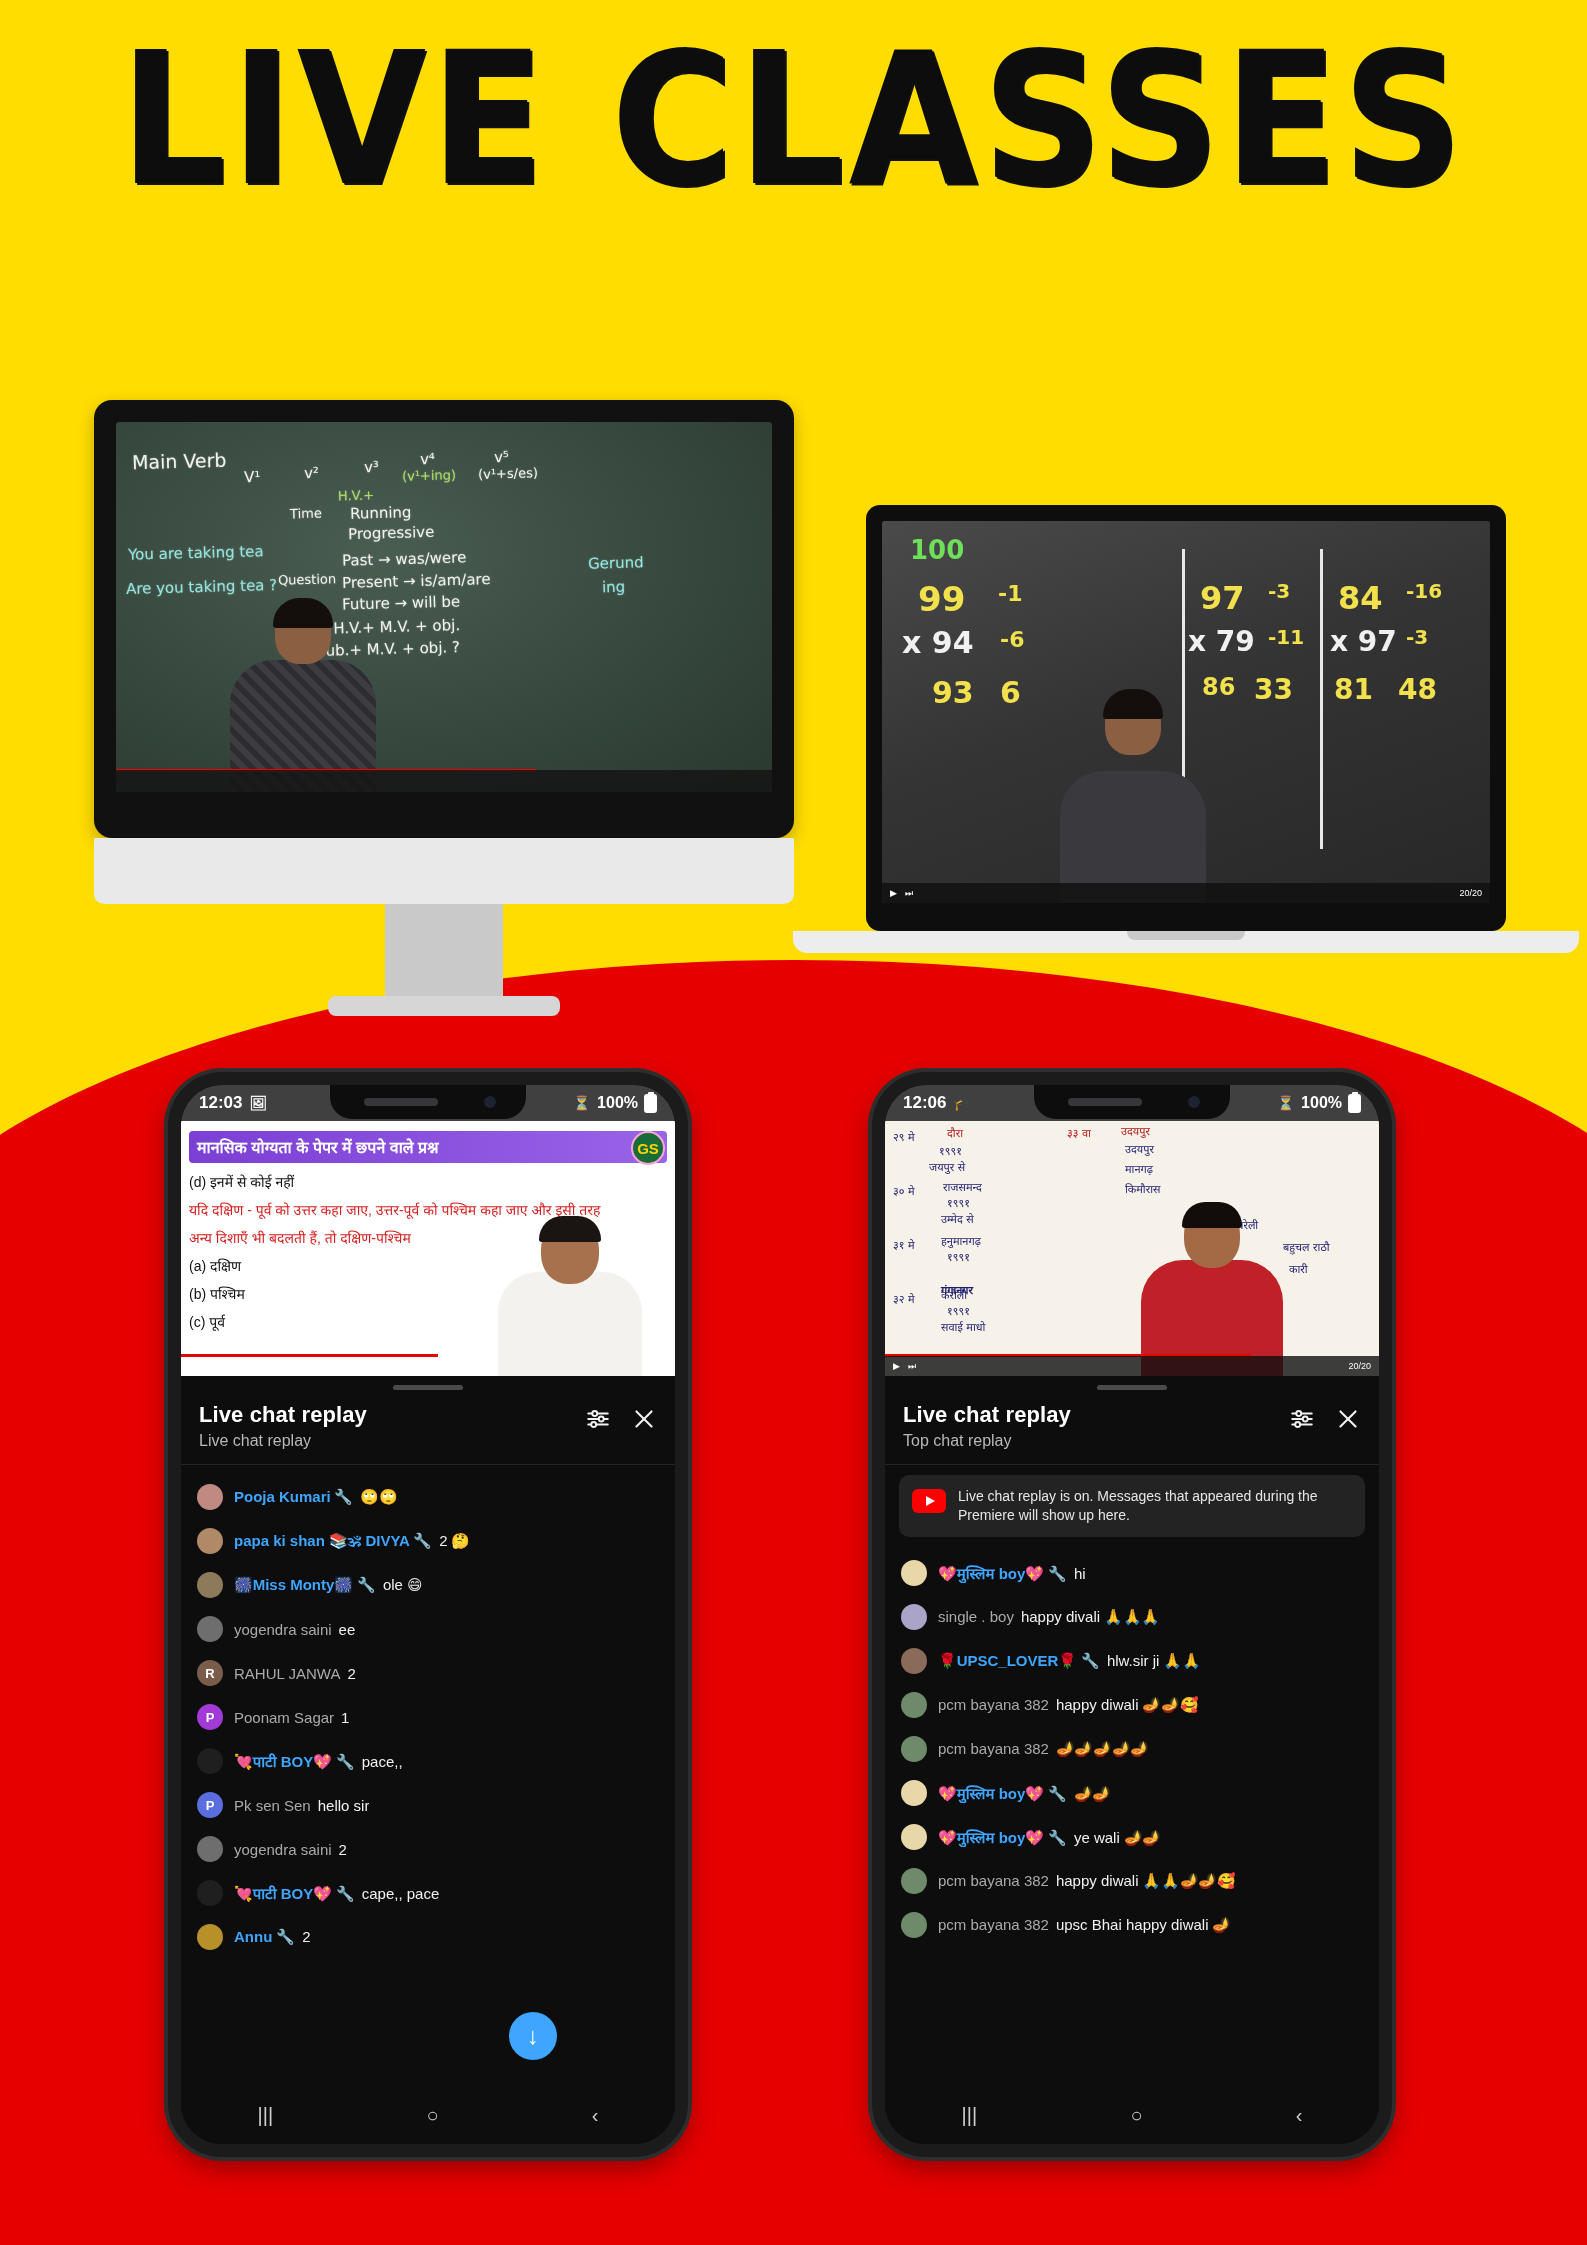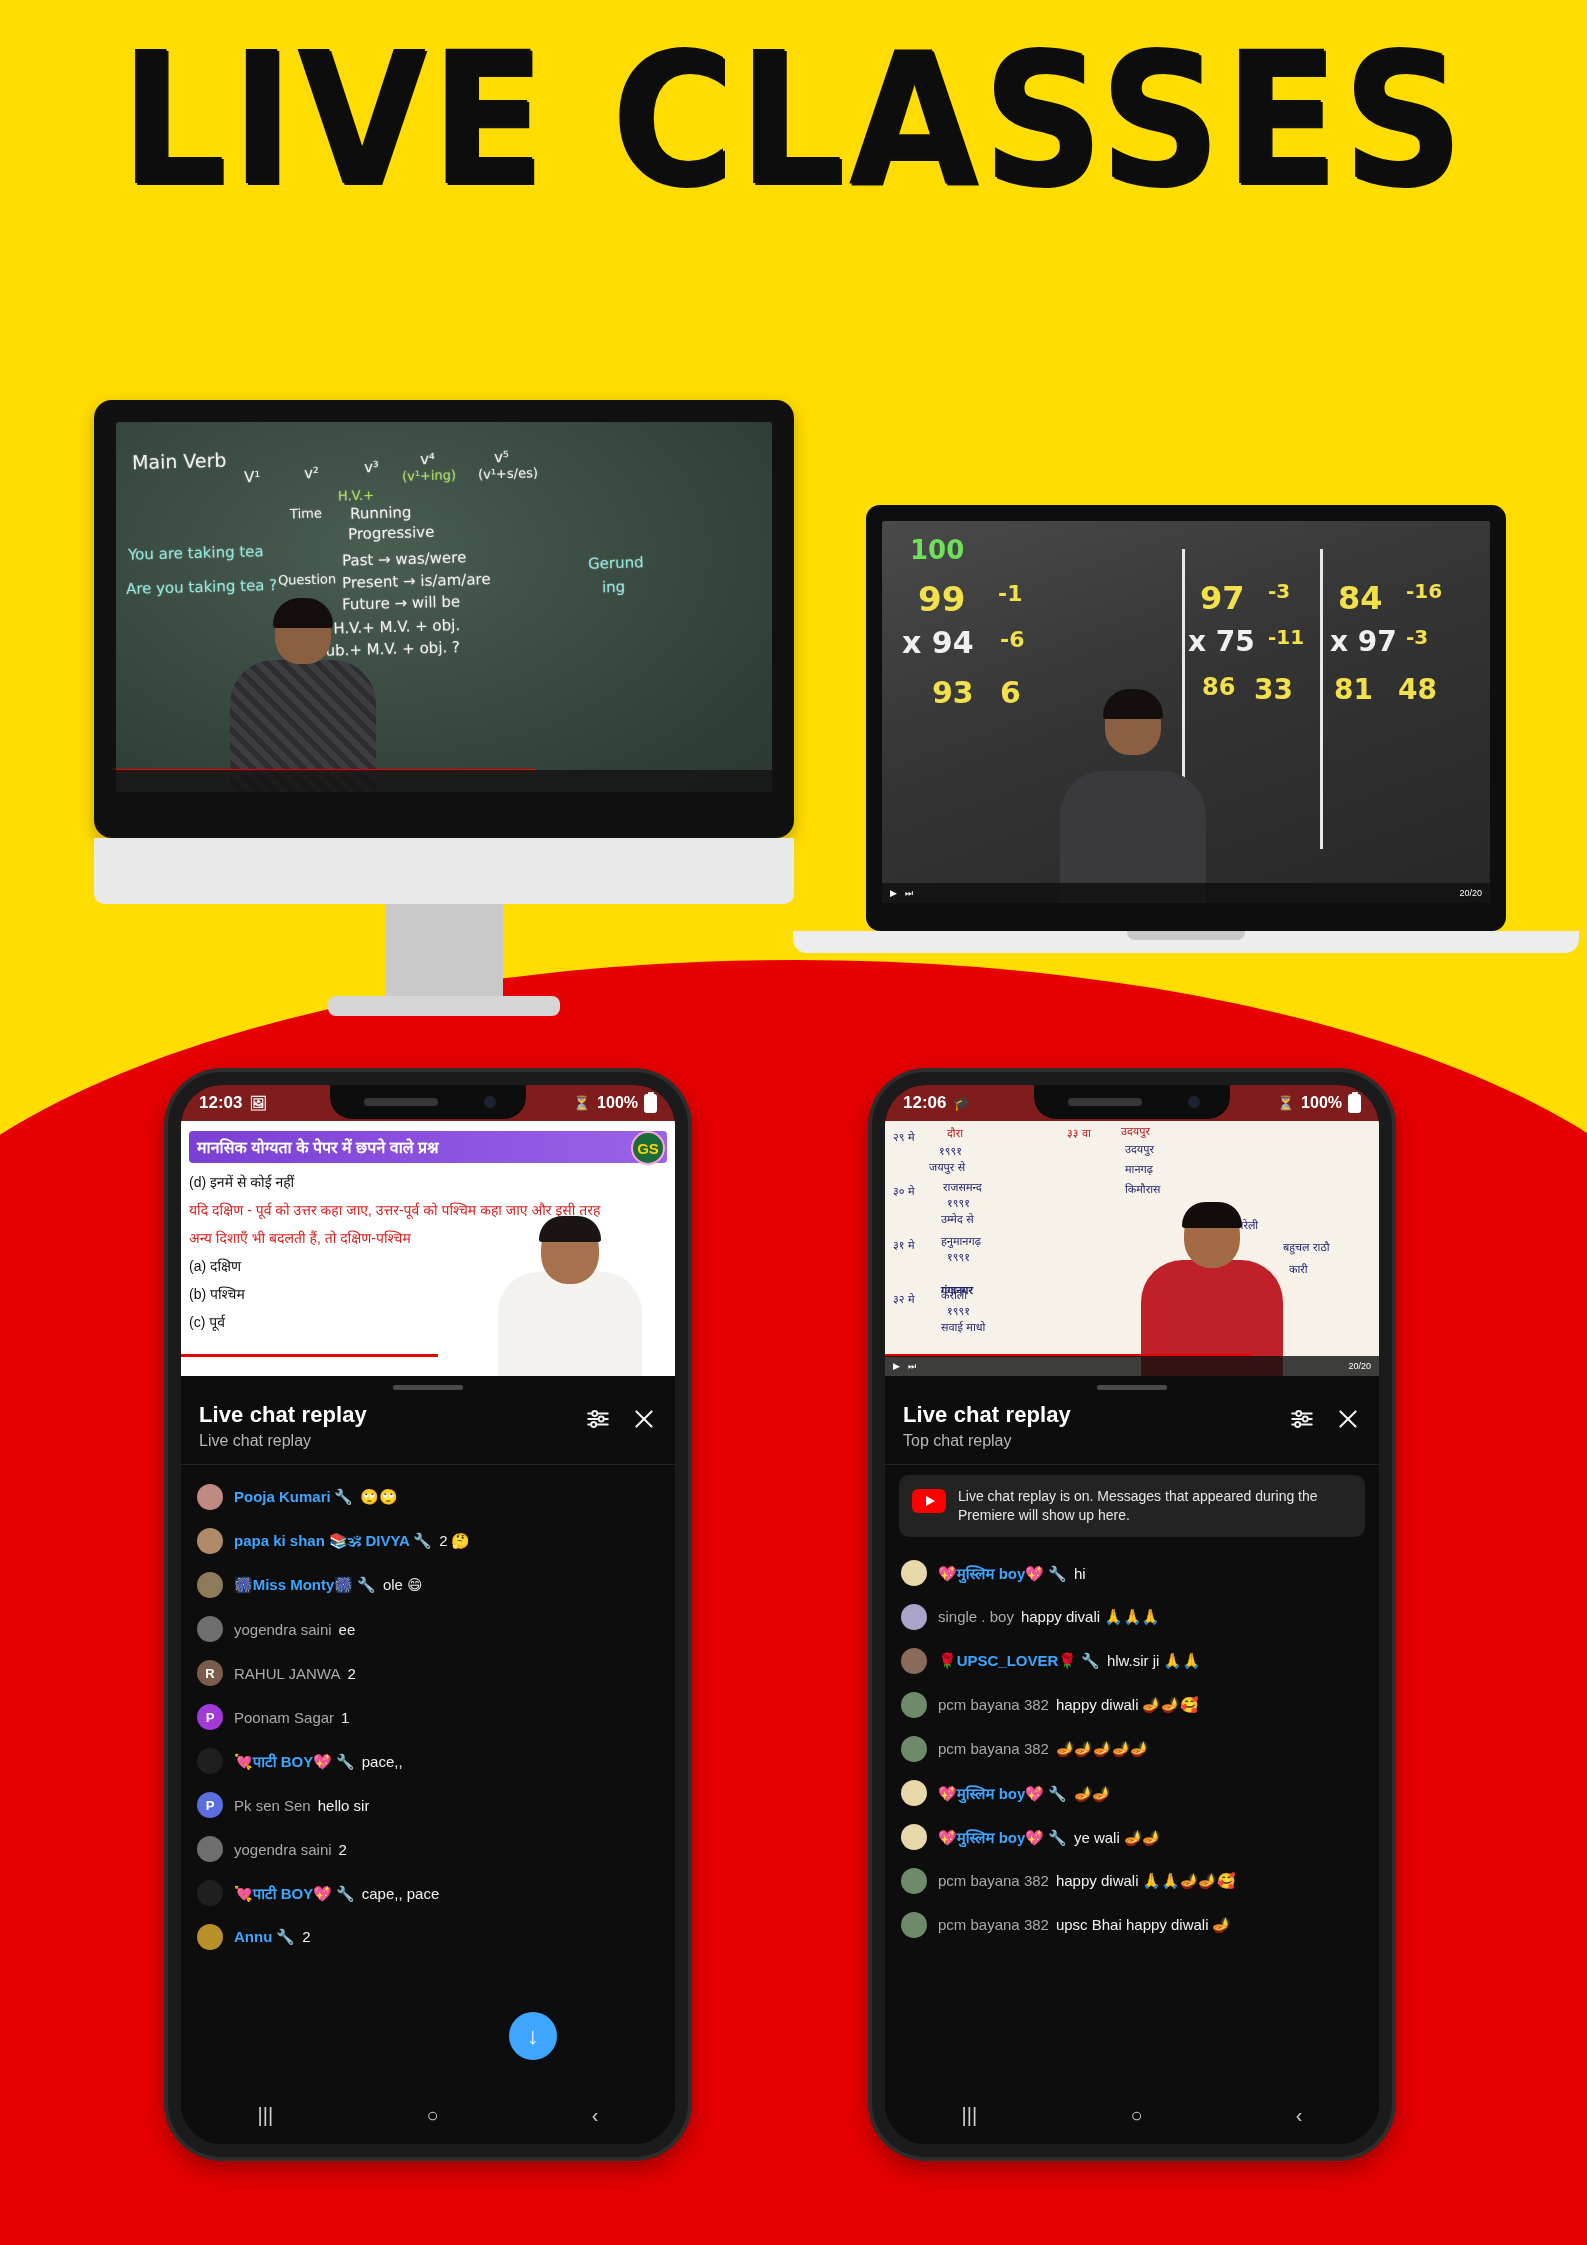--- a/index.html
+++ b/index.html
@@ -154,21 +154,21 @@
     box-shadow: 0 0 0 4px #2e2e2e, 0 10px 26px rgba(0,0,0,.4);
     overflow:hidden;
   }
   #phone-left  { left: 168px; top: 1072px; width: 520px; height: 1085px; }
   #phone-right { left: 872px; top: 1072px; width: 520px; height: 1085px; }
   .ph-inner { position:relative; width:100%; height:100%; background:#0d0d0d; overflow:hidden; }
 
   .statusbar {
     height: 36px; display:flex; align-items:center;
     padding: 0 18px; color:#fff; font-size:17px; font-weight:700;
-    position:relative; z-index:3; background:#7f1d1d;
+    position:relative; z-index:3; background:#404040;
   }
   .sb-left { display:flex; align-items:center; gap:7px; }
   .sb-right { margin-left:auto; display:flex; align-items:center; gap:6px; font-size:16px; }
   .sb-ico { font-size: 14px; opacity:.95; }
   .batt {
     width: 13px; height: 19px; border:2px solid #fff; border-radius:3px;
     position:relative; background:#fff;
   }
   .batt:after {
     content:""; position:absolute; left:50%; top:-4px; transform:translateX(-50%);
@@ -371,21 +371,21 @@
           <div class="mk g" style="left:28px;  top:14px; font-size:26px;">100</div>
           <div class="mk y" style="left:36px;  top:58px; font-size:34px;">99</div>
           <div class="mk y" style="left:116px; top:60px; font-size:22px;">-1</div>
           <div class="mk w" style="left:20px;  top:104px;font-size:30px;">x 94</div>
           <div class="mk y" style="left:118px; top:106px;font-size:22px;">-6</div>
           <div class="mk y" style="left:50px;  top:154px;font-size:30px;">93</div>
           <div class="mk y" style="left:118px; top:154px;font-size:30px;">6</div>
 
           <div class="mk y" style="left:318px; top:58px; font-size:32px;">97</div>
           <div class="mk y" style="left:386px; top:58px; font-size:20px;">-3</div>
-          <div class="mk w" style="left:306px; top:104px;font-size:28px;">x 75</div>
+          <div class="mk w" style="left:306px; top:104px;font-size:28px;">x 79</div>
           <div class="mk y" style="left:386px; top:104px;font-size:20px;">-11</div>
           <div class="mk y" style="left:320px; top:152px;font-size:24px;">86</div>
           <div class="mk y" style="left:372px; top:152px;font-size:28px;">33</div>
 
           <div class="mk y" style="left:456px; top:58px; font-size:32px;">84</div>
           <div class="mk y" style="left:524px; top:58px; font-size:20px;">-16</div>
           <div class="mk w" style="left:448px; top:104px;font-size:28px;">x 97</div>
           <div class="mk y" style="left:524px; top:104px;font-size:20px;">-3</div>
           <div class="mk y" style="left:452px; top:152px;font-size:28px;">81</div>
           <div class="mk y" style="left:516px; top:152px;font-size:28px;">48</div>

